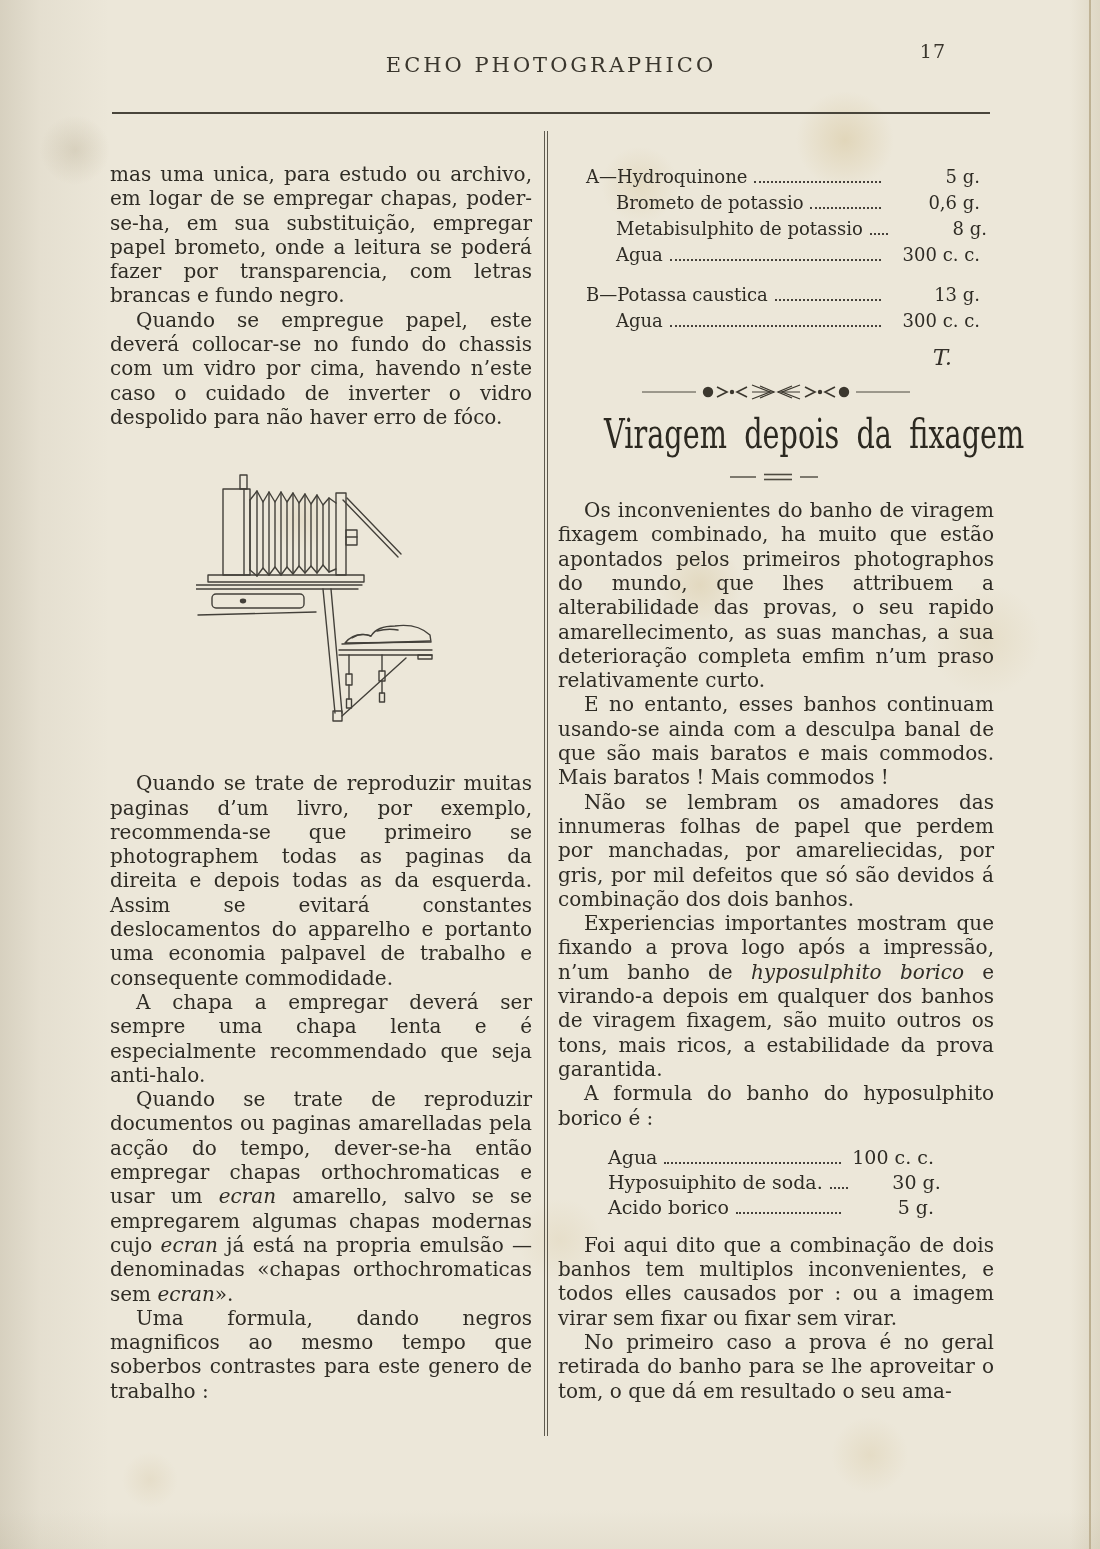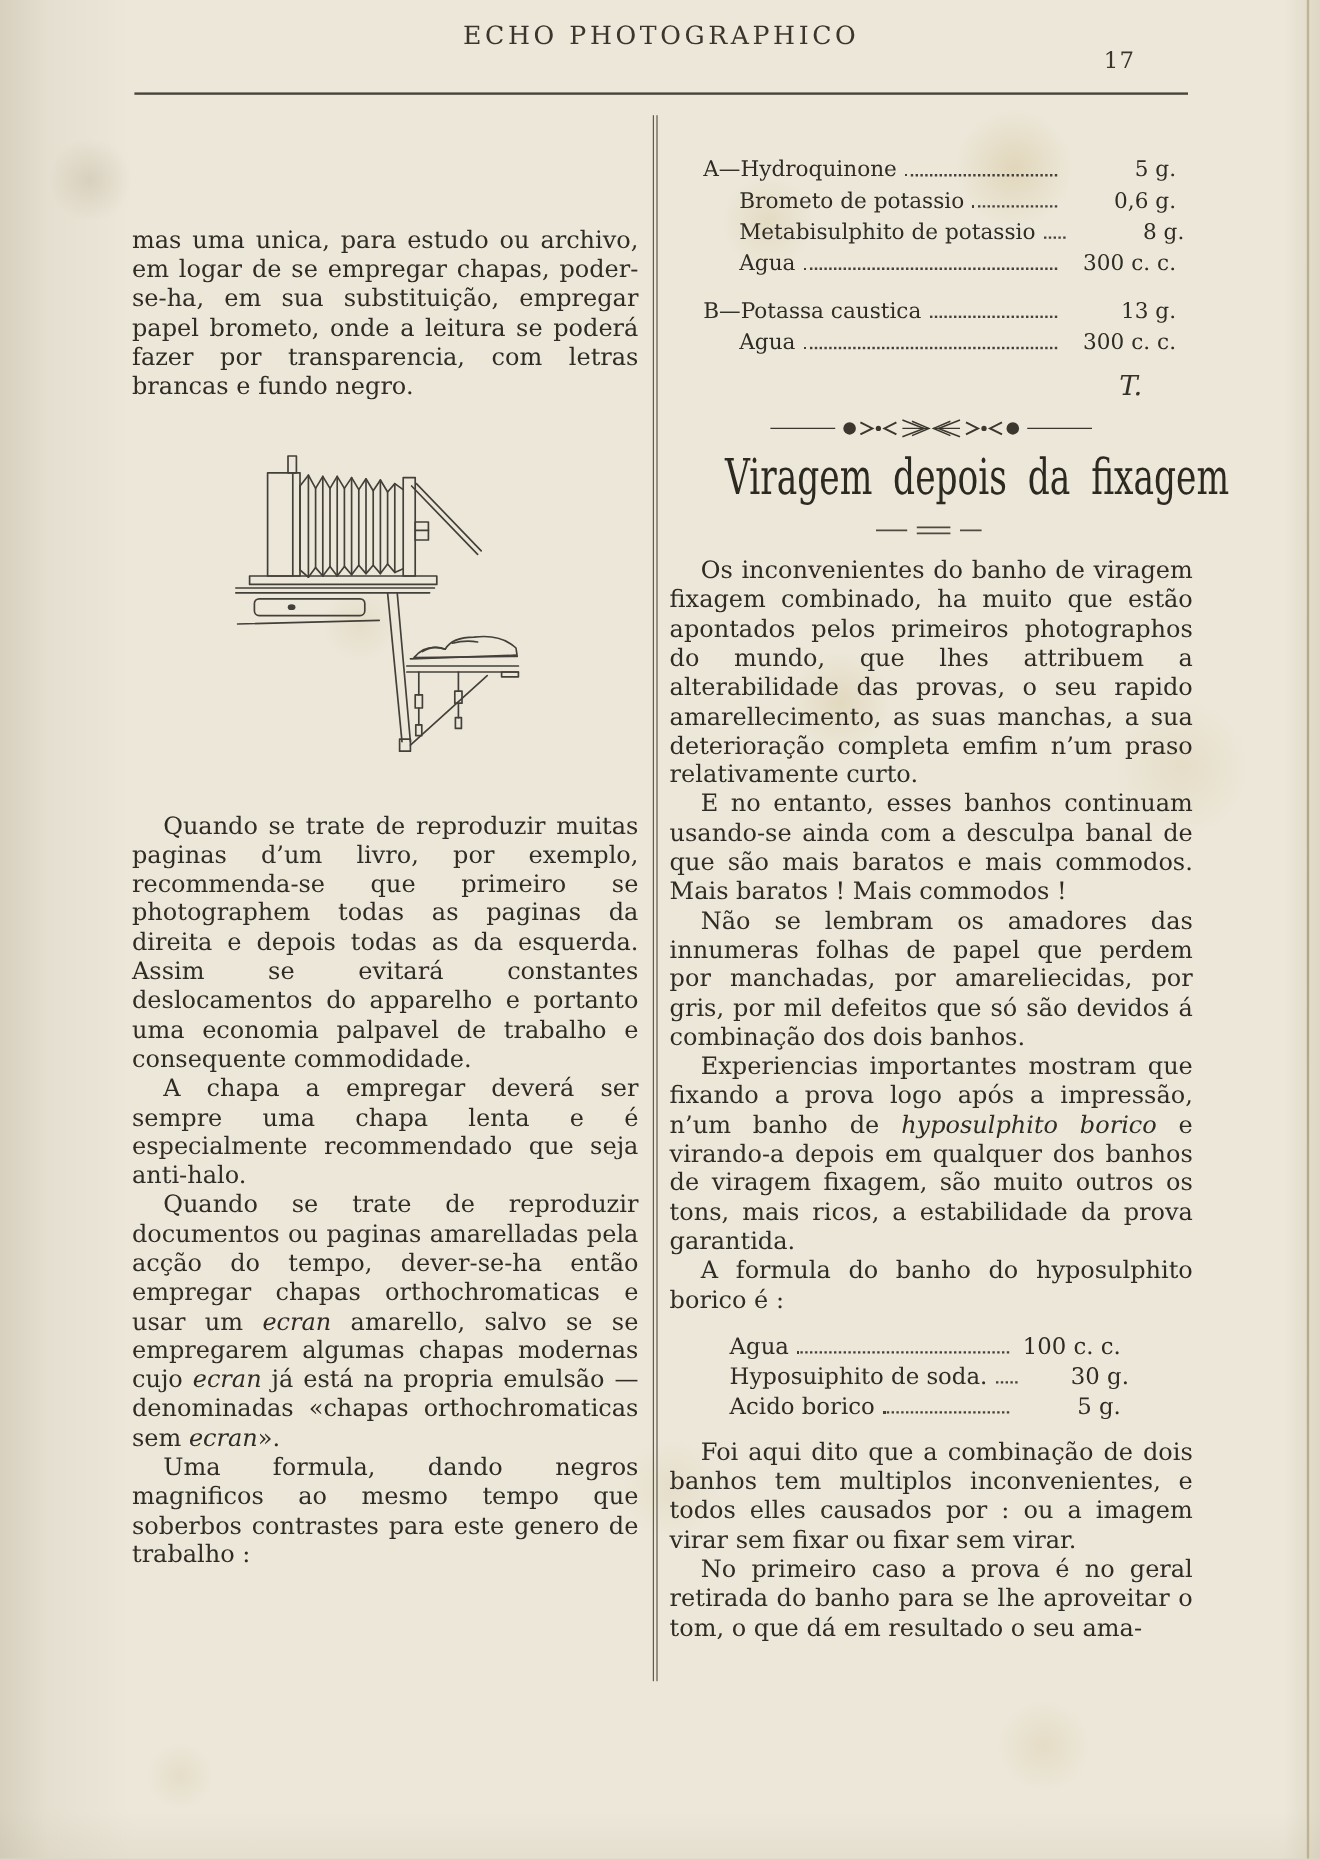--- a/index.html
+++ b/index.html
@@ -18,21 +18,21 @@
       radial-gradient(circle 55px at 870px 1455px, rgba(195,170,110,.18), rgba(195,170,110,0) 70%),
       radial-gradient(circle 40px at 150px 1480px, rgba(190,165,110,.15), rgba(190,165,110,0) 70%),
       radial-gradient(circle 50px at 75px 150px, rgba(150,135,100,.20), rgba(150,135,100,0) 70%),
       linear-gradient(90deg, rgba(140,128,100,.22) 0px, rgba(140,128,100,.08) 40px, rgba(140,128,100,0) 110px),
       linear-gradient(270deg, rgba(180,168,135,.25) 0px, rgba(180,168,135,0) 30px),
       linear-gradient(0deg, rgba(160,148,115,.10) 0px, rgba(160,148,115,0) 40px);
   }
   .edge-line{position:absolute;top:0;bottom:0;right:9px;width:2px;
     background:linear-gradient(#b4a584,#a3946f,#b4a584);opacity:.75;}
   
-  .header{position:relative;margin:0 110px 0 112px;padding-top:18px;height:49px;}
+  .header{position:relative;margin:0 110px 0 112px;padding-top:53px;height:49px;}
   .journal-title{display:block;text-align:center;font-size:21px;letter-spacing:3px;
     color:#3a362d;white-space:nowrap;}
   .page-number{position:absolute;right:44px;top:40px;font-size:19px;letter-spacing:1px;color:#3a362d;}
   .header-rule{margin:10px 112px 0 112px;width:878px;height:2px;background:#49453b;border:none;}
   
   .columns{display:flex;align-items:center;margin:15px 0 0 110px;}
   .col-left{width:422px;}
   .col-divider{width:4px;height:1305px;margin:2px 10px 0 12px;
     border-left:1.5px solid #5e5a4e;border-right:1.5px solid #5e5a4e;box-sizing:border-box;}
   .col-right{width:436px;}
@@ -73,20 +73,21 @@
   <div class="header">
     <span class="journal-title">ECHO PHOTOGRAPHICO</span>
     <span class="page-number">17</span>
   </div>
   <div class="header-rule"></div>
 
   <div class="columns">
 
     <div class="col-left bodytext">
       <p class="noindent">mas uma unica, para estudo ou archivo, em logar de se empregar chapas, poder-se-ha, em sua substituição, empregar papel brometo, onde a leitura se poderá fazer por transparencia, com letras brancas e fundo negro.</p>
+      <p>Quando se empregue papel, este deverá collocar-se no fundo do chassis com um vidro por cima, havendo n’este caso o cuidado de inverter o vidro despolido para não haver erro de fóco.</p>
 
       <div class="figure">
         <svg width="262" height="252" viewBox="0 0 262 252" fill="none" stroke="#43403a" stroke-width="1.4" stroke-linejoin="round" stroke-linecap="round">
 
           <rect x="44" y="2" width="7" height="14"></rect>
           <rect x="27" y="16" width="27" height="86"></rect>
           <line x1="48" y1="16" x2="48" y2="102"></line>
 
           <path d="M54,27 L61,18 L67,29 L73,19 L79,29 L85,19 L91,29 L97,20 L103,30 L109,21 L115,31 L121,22 L127,32 L133,25 L140,30"></path>
           <path d="M54,97 L61,103 L67,95 L73,102 L79,94 L85,102 L91,94 L97,101 L103,93 L109,100 L115,93 L121,100 L127,92 L133,99 L140,96"></path>

